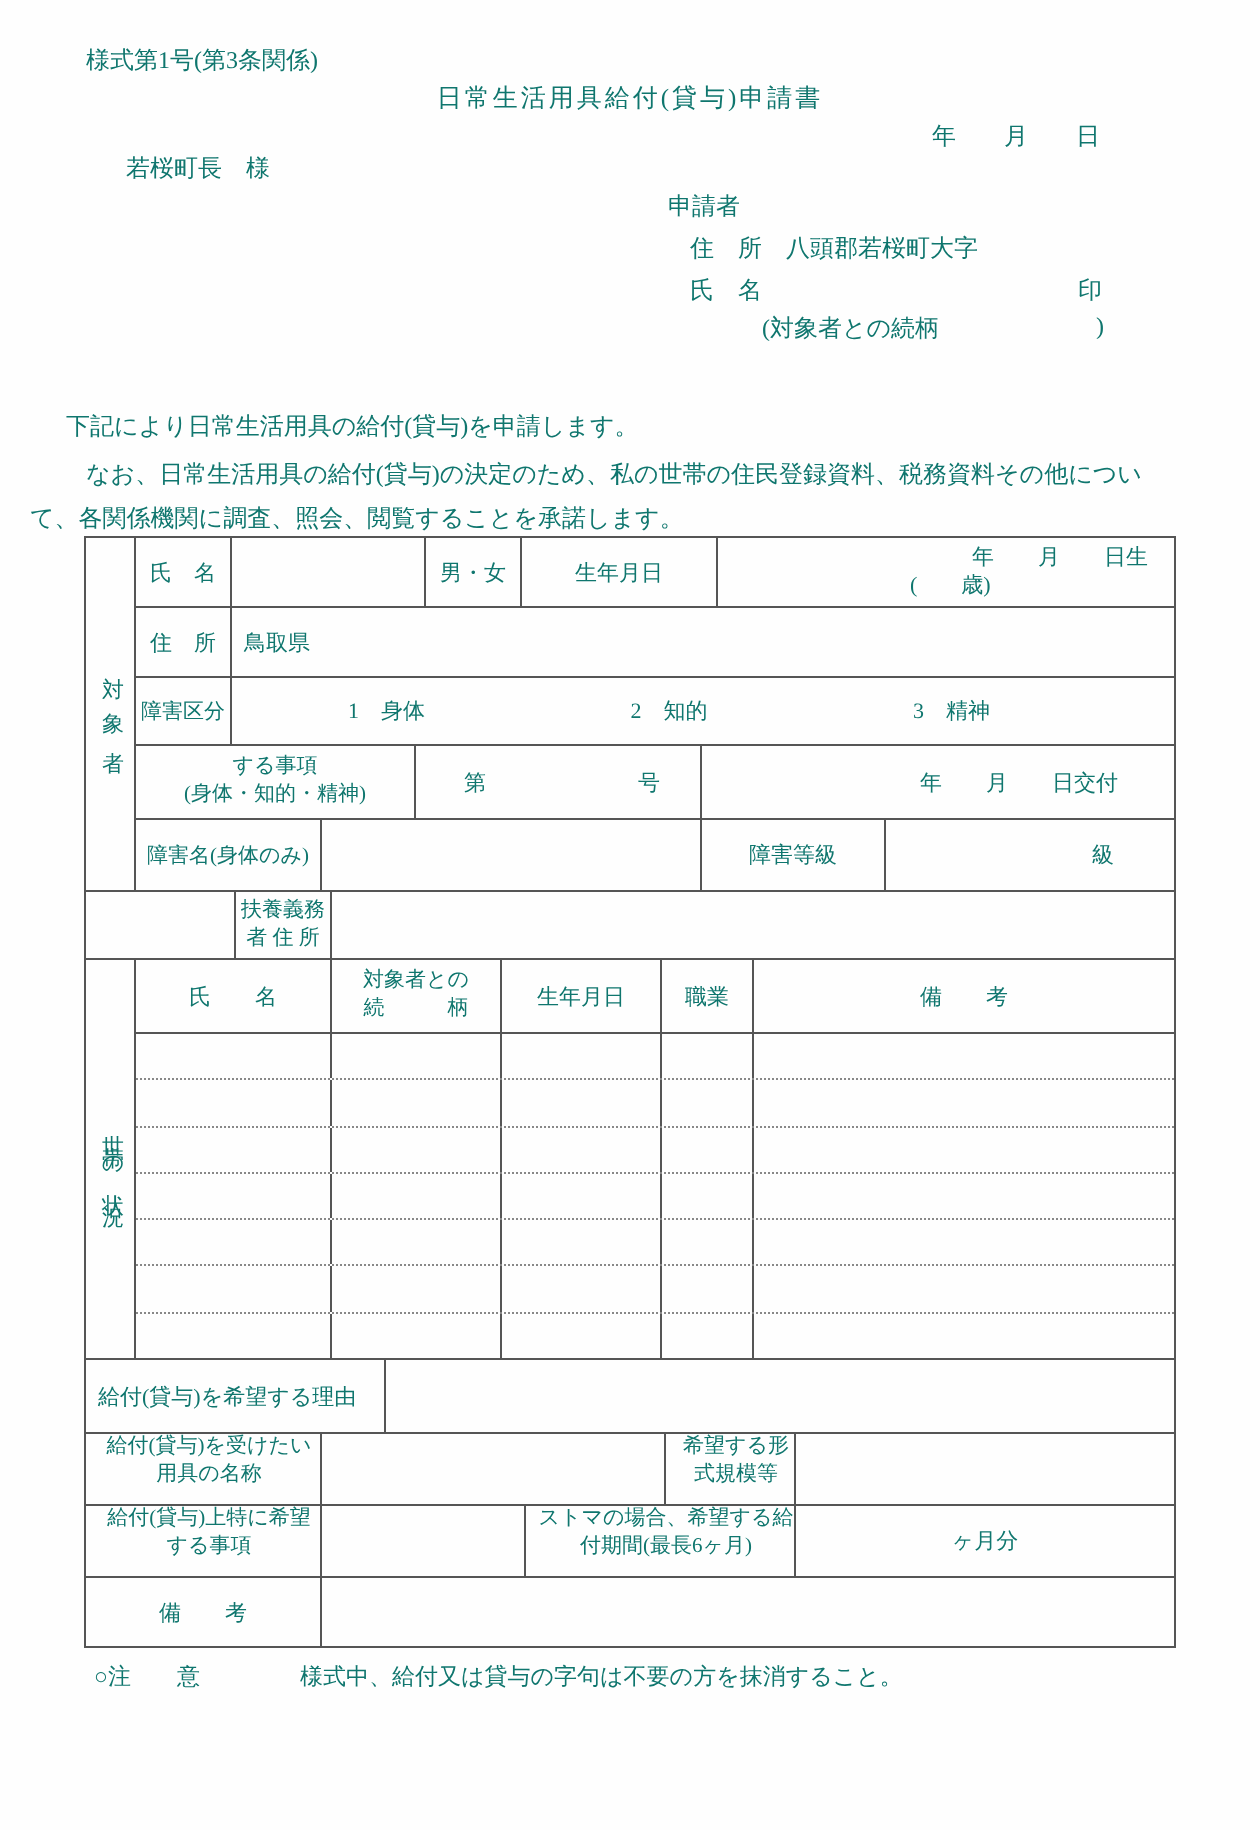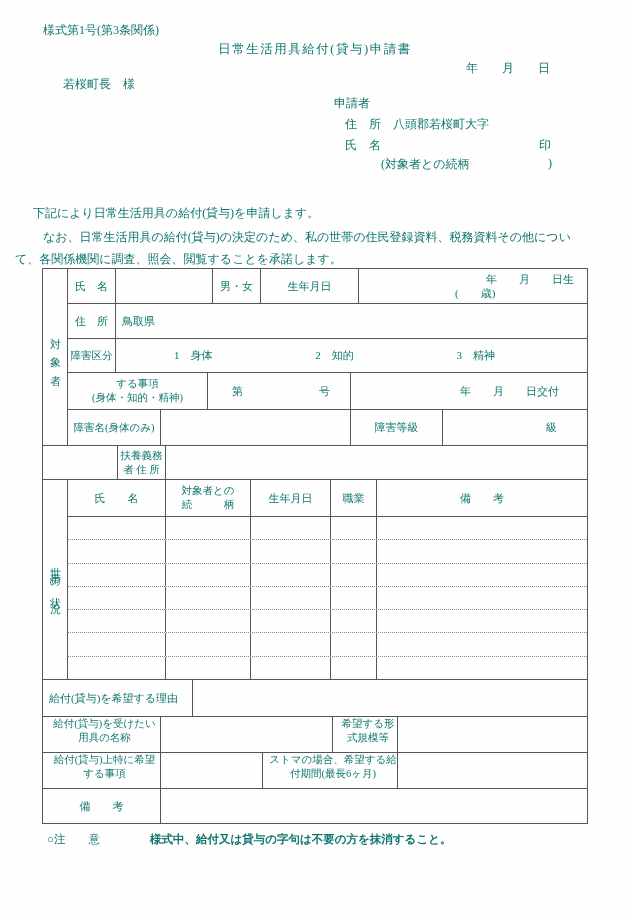--- a/index.html
+++ b/index.html
@@ -79,21 +79,21 @@
   .no-cell { justify-content:space-between; padding-left:24px; padding-right:20px; }
   .issue-cell { justify-content:flex-end; padding-right:28px; }
   .grade-unit { justify-content:flex-end; padding-right:30px; }
   .birth-l1 { width:100%; text-align:right; padding-right:13px; }
   .birth-l2 { width:100%; text-align:left; padding-left:96px; }
 
   
   .notes { position:absolute; left:47px; top:829px; width:545px; font-size:11.5px; }
   .note { display:flex; line-height:21.5px; }
   .note-label { width:103px; flex:0 0 auto; }
-  .note-body { flex:1;font-weight:bold; }
+  .note-body { flex:1; }
 </style>
 </head>
 <body>
 
 <div class="page">
 
   <div class="abs form-no">様式第1号(第3条関係)</div>
   <div class="abs doc-title">日常生活用具給付(貸与)申請書</div>
   <div class="abs date-line">年　　月　　日</div>
   <div class="abs addressee">若桜町長　様</div>
@@ -253,20 +253,21 @@
     <div class="tr rD3 bb">
       <div class="td w118 col sm left">
         <span>給付(貸与)上特に希望</span>
         <span>する事項</span>
       </div>
       <div class="td w102"></div>
       <div class="td w135 col sm left">
         <span>ストマの場合、希望する給</span>
         <span>付期間(最長6ヶ月)</span>
       </div>
+      <div class="td grow last">ヶ月分</div>
     </div>
     <div class="tr rD4">
       <div class="td w118">備　　考</div>
       <div class="td grow last"></div>
     </div>
   </div>
 
   <div class="notes">
     <div class="note">
       <div class="note-label">○注　　意</div>

